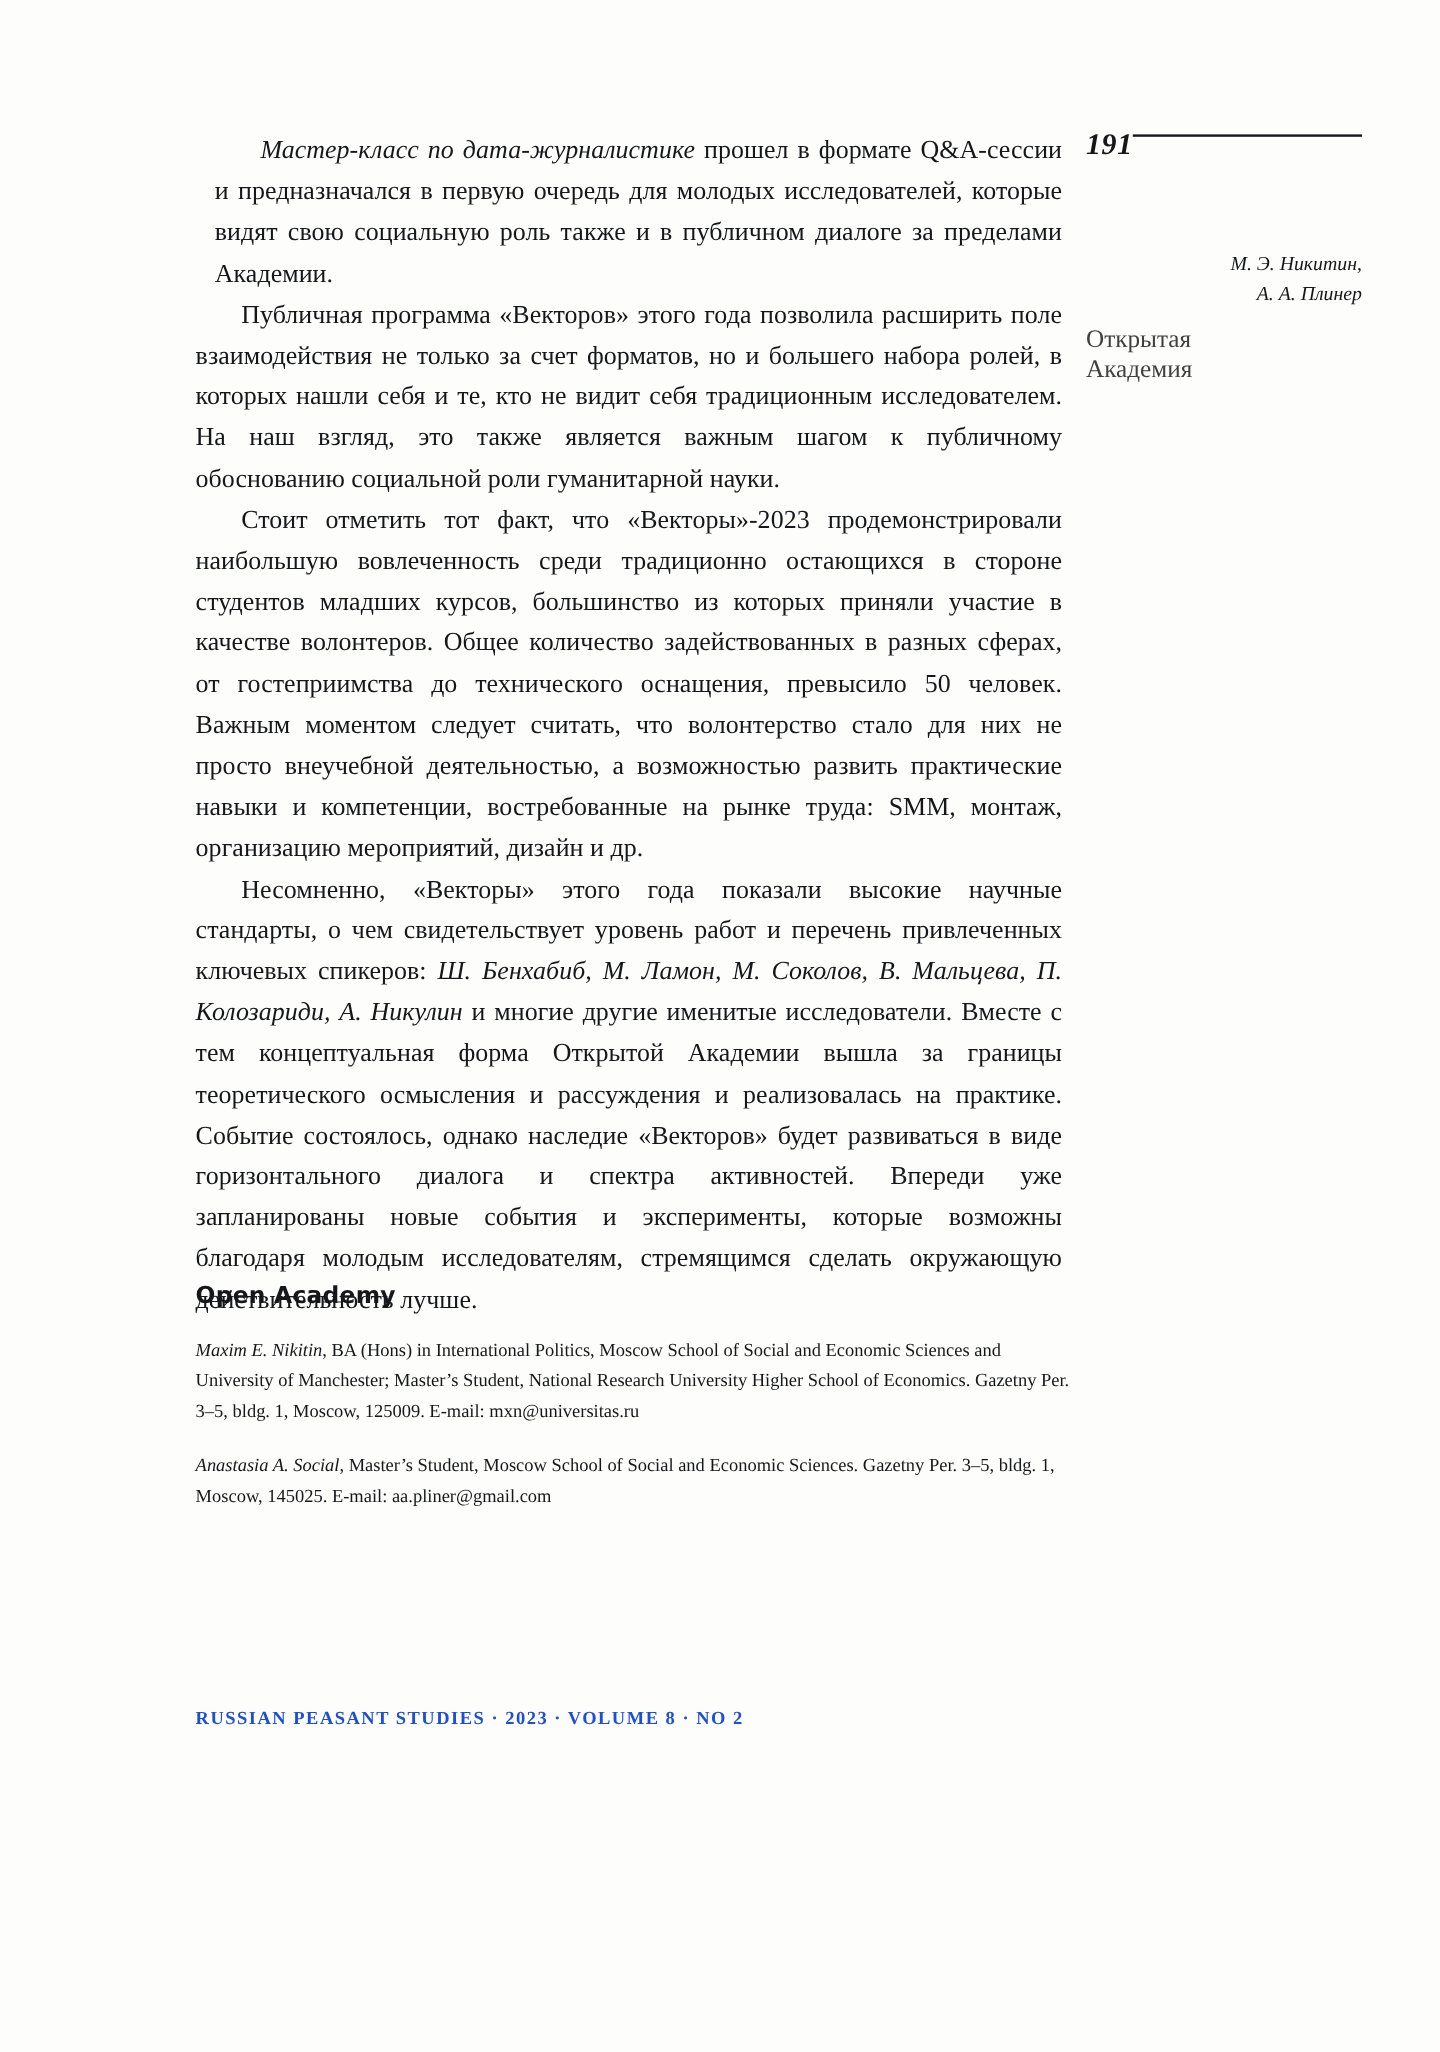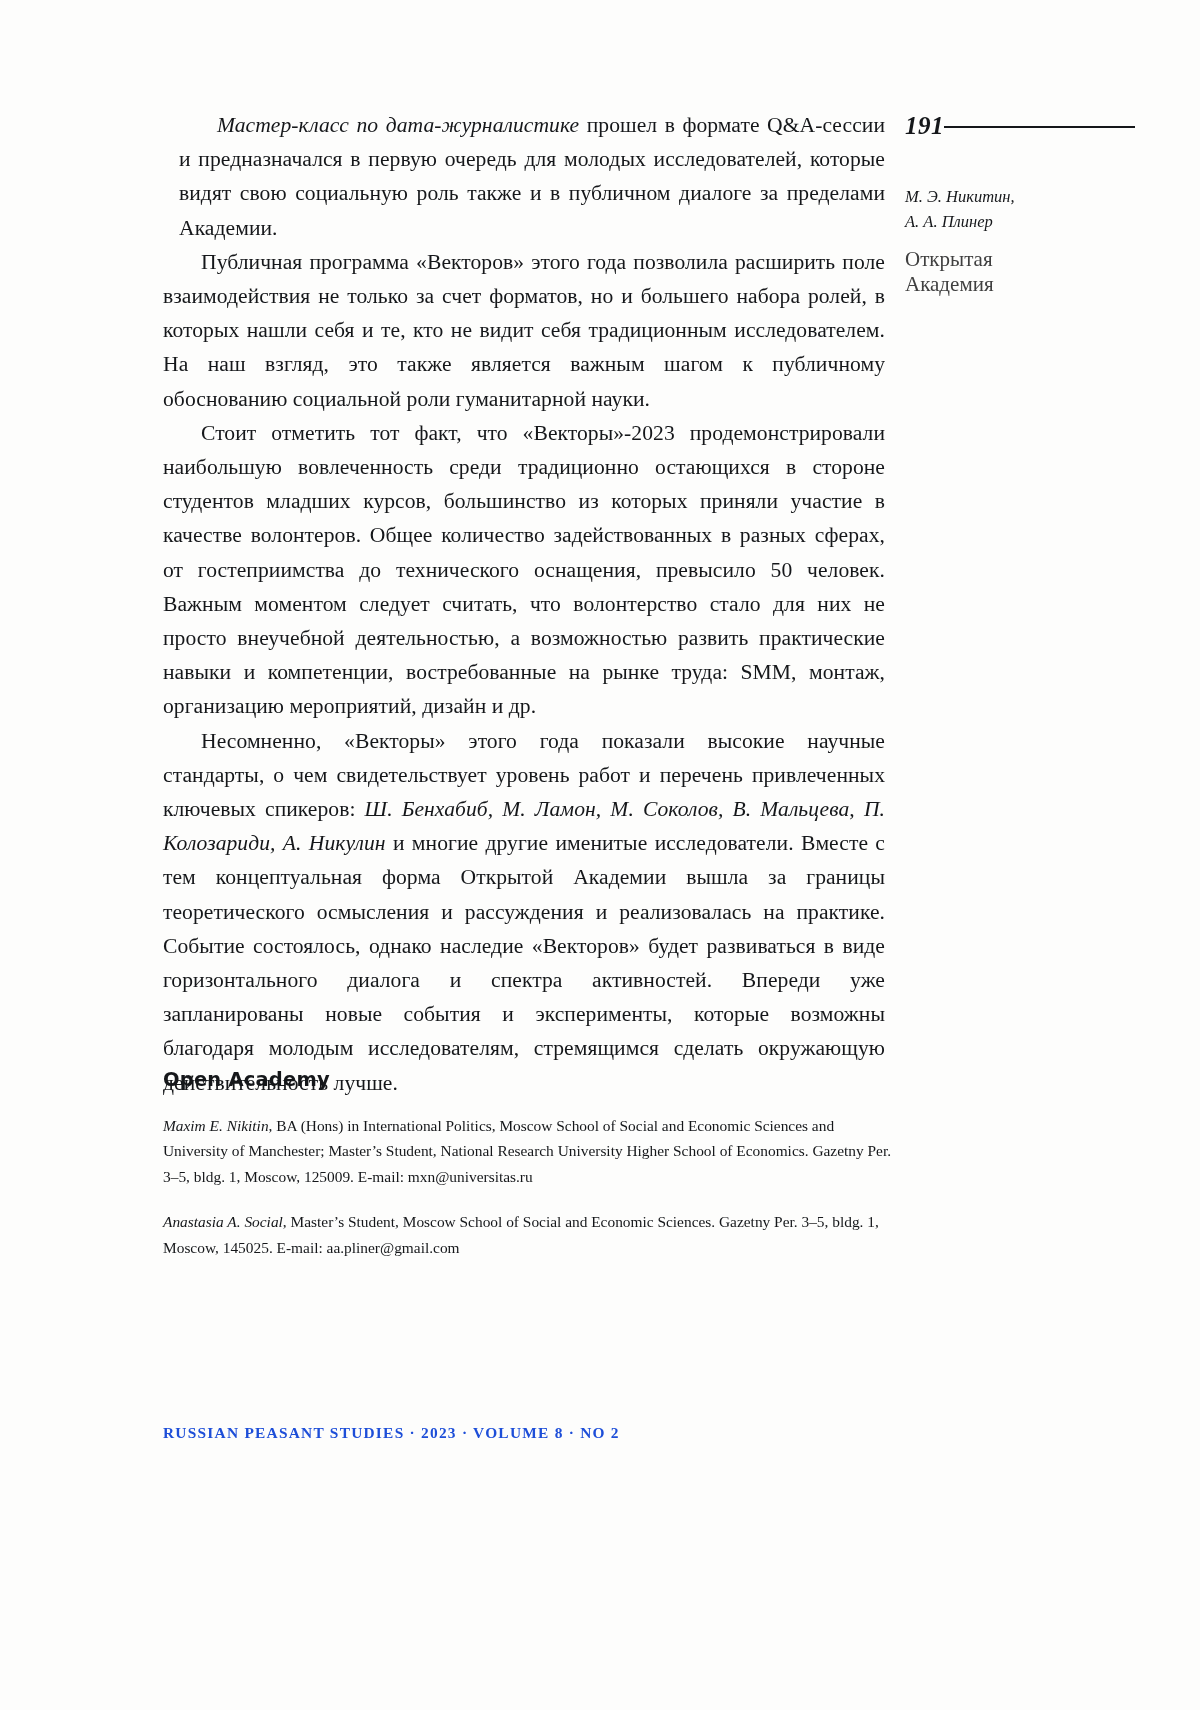--- a/index.html
+++ b/index.html
@@ -48,45 +48,45 @@
 
   
   .margin-note {
     position: absolute;
     left: 905px;
     top: 108px;
     width: 230px;
   }
   .folio-row {
     display: flex;
-    align-items: center;
     height: 34px;
   }
   .folio {
     font-family: "Liberation Serif", serif;
     font-style: italic;
     font-weight: 700;
     font-size: 25px;
     color: #15171a;
     line-height: 1;
     letter-spacing: 0.5px;
   }
   .folio-rule {
     flex: 1 1 auto;
     height: 2px;
     background: #15171a;
     margin-top: 4px;
   }
   .note-authors {
-    margin-top: 42px;
+    margin-top: 65px;
     font-family: "Liberation Serif", serif;
     font-style: italic;
     font-size: 16.5px;
     line-height: 25px;
     color: #15171a;
+    text-align: right;
   }
   .note-unit {
     margin-top: 13px;
     font-family: "Liberation Serif", serif;
     font-size: 21px;
     line-height: 25px;
     color: #404040;
   }
 
   

